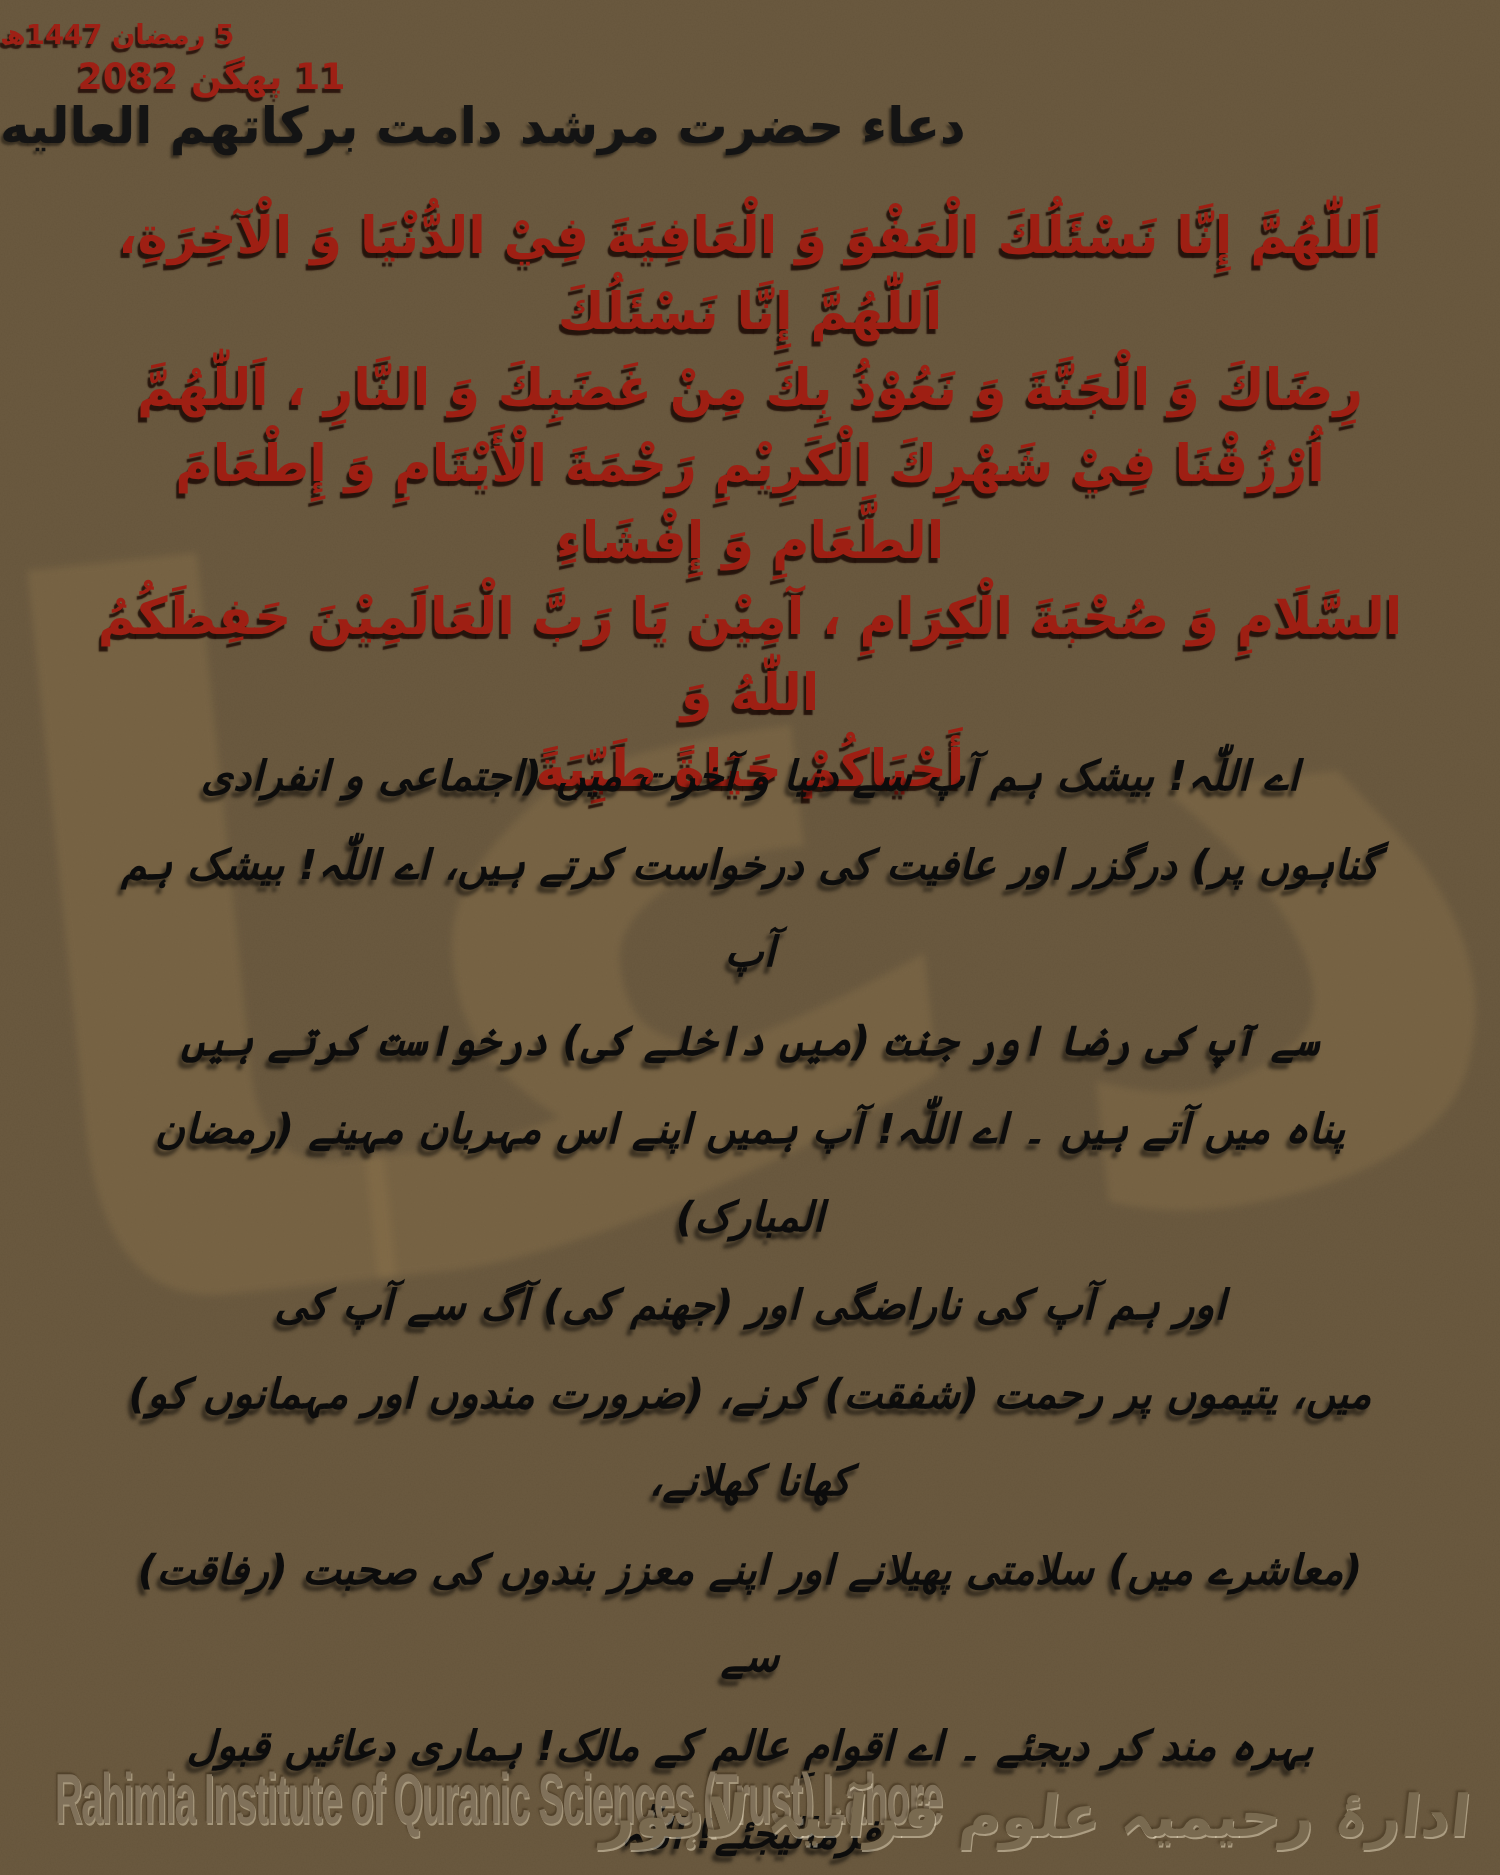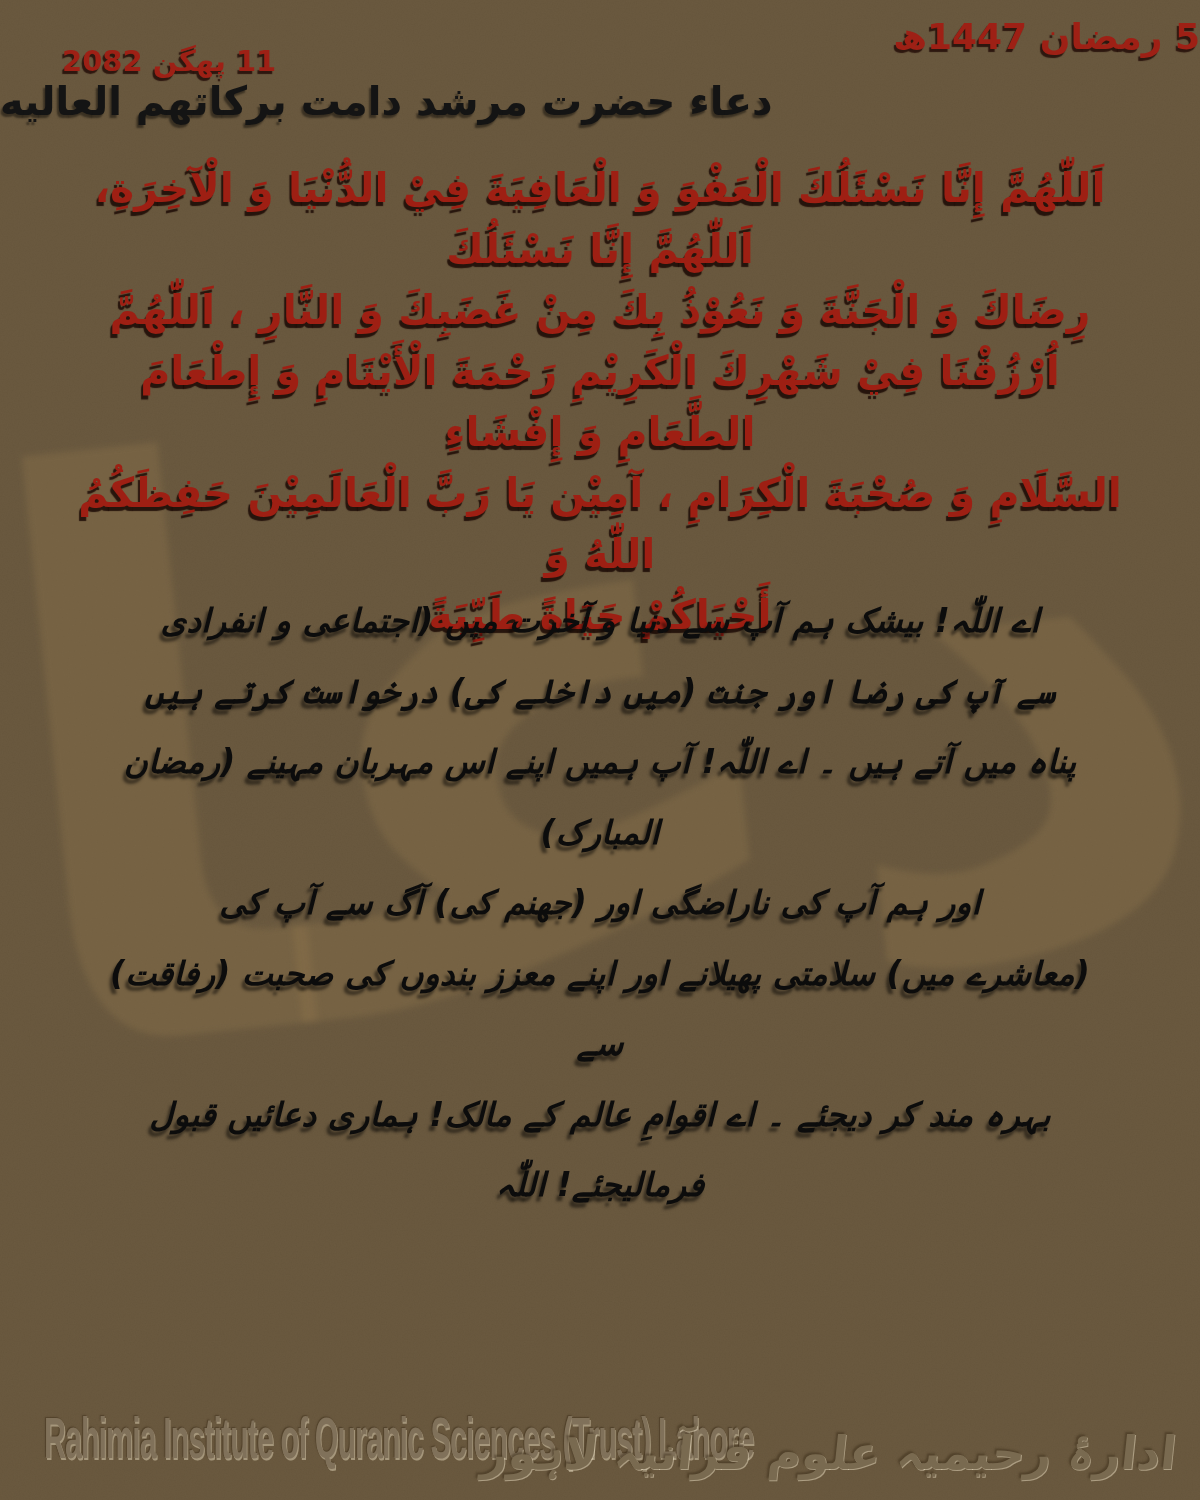--- a/index.html
+++ b/index.html
@@ -39,21 +39,21 @@
     user-select: none;
   }
   
   .date-red {
     position: absolute;
     color: #9e2015;
     font-weight: bold;
     text-shadow: -2px 3px 1px rgba(30,8,4,0.8);
     white-space: nowrap;
   }
-  .hijri { top: 16px; left: 0; right: 0; text-align: right; font-size: 36px; }
+  .hijri { top: 16px; left: 0; right: 0; text-align: left; font-size: 22px; }
   .greg  { top: 40px; right: 38px; font-size: 29px; }
   .bikrami { top: 44px; left: 62px; font-size: 29px; direction: rtl; }
   .page-title {
     position: absolute;
     top: 78px; left: 0; right: 0;
     text-align: left;
     color: #141414;
     font-size: 40px;
     font-weight: bold;
     text-shadow: -2px 3px 2px rgba(0,0,0,0.45);
@@ -140,23 +140,25 @@
   <div class="arabic-block">
     <div>اَللّٰهُمَّ إِنَّا نَسْئَلُكَ الْعَفْوَ وَ الْعَافِيَةَ فِيْ الدُّنْيَا وَ الْآخِرَةِ، اَللّٰهُمَّ إِنَّا نَسْئَلُكَ</div>
     <div>رِضَاكَ وَ الْجَنَّةَ وَ نَعُوْذُ بِكَ مِنْ غَضَبِكَ وَ النَّارِ ، اَللّٰهُمَّ</div>
     <div>اُرْزُقْنَا فِيْ شَهْرِكَ الْكَرِيْمِ رَحْمَةَ الْأَيْتَامِ وَ إِطْعَامَ الطَّعَامِ وَ إِفْشَاءِ</div>
     <div>السَّلَامِ وَ صُحْبَةَ الْكِرَامِ ، آمِيْن يَا رَبَّ الْعَالَمِيْنَ حَفِظَكُمُ اللّٰهُ وَ</div>
     <div>أَحْيَاكُمْ حَيَاةً طَيِّبَةً</div>
   </div>
 
   <div class="urdu-block">
     <div>اے اللّٰہ! بیشک ہم آپ سے دنیا و آخرت میں (اجتماعی و انفرادی</div>
+    <div>گناہوں پر) درگزر اور عافیت کی درخواست کرتے ہیں، اے اللّٰہ! بیشک ہم آپ</div>
     <div>سے آپ کی رضا اور جنت (میں داخلے کی) درخواست کرتے ہیں</div>
     <div>پناہ میں آتے ہیں ۔ اے اللّٰہ! آپ ہمیں اپنے اس مہربان مہینے (رمضان المبارک)</div>
     <div>اور ہم آپ کی ناراضگی اور (جھنم کی) آگ سے آپ کی</div>
+    <div>میں، یتیموں پر رحمت (شفقت) کرنے، (ضرورت مندوں اور مہمانوں کو) کھانا کھلانے،</div>
     <div>(معاشرے میں) سلامتی پھیلانے اور اپنے معزز بندوں کی صحبت (رفاقت) سے</div>
     <div>بہرہ مند کر دیجئے ۔ اے اقوامِ عالم کے مالک! ہماری دعائیں قبول فرمالیجئے! اللّٰہ</div>
 
   </div>
 
   <div class="footer">
     <div class="footer-en">Rahimia Institute of Quranic Sciences (Trust) Lahore</div>
     <div class="footer-ar">ادارۂ رحیمیہ علوم قرآنیہ لاہور</div>
   </div>
 

